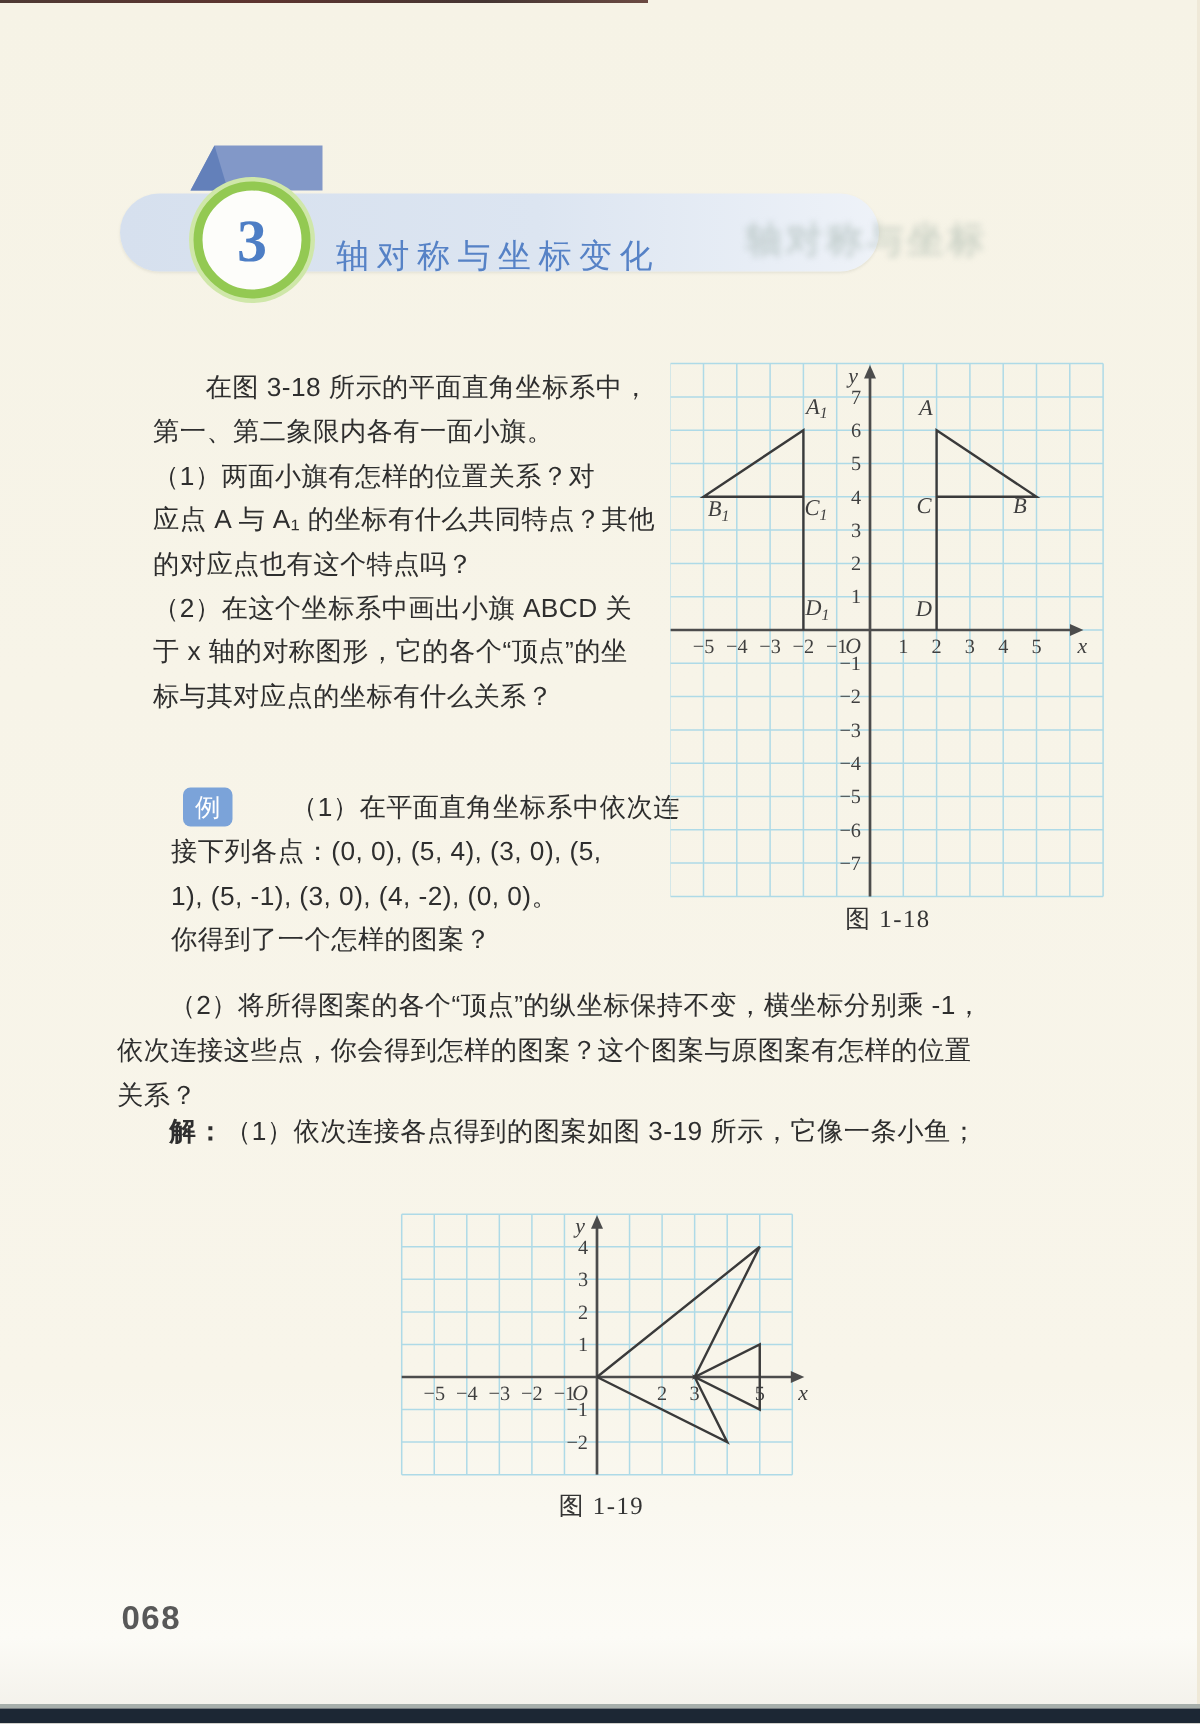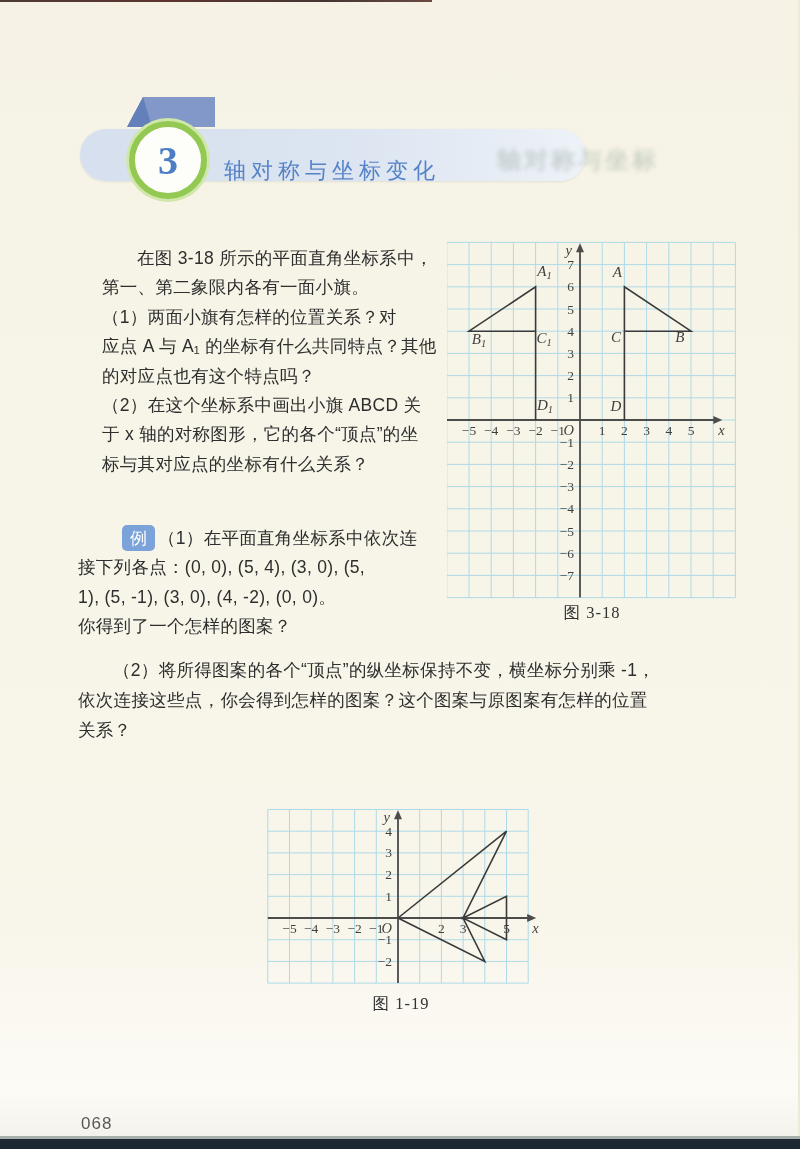--- a/index.html
+++ b/index.html
@@ -24,31 +24,31 @@
     display:flex;align-items:center;justify-content:center;}
   .section-number{font-family:"Liberation Serif",serif;font-size:40px;font-weight:bold;color:#4d7ec5;}
   .page-title{position:absolute;left:224px;top:156px;font-size:22px;font-weight:normal;
     color:#5682c6;letter-spacing:5px;}
   .ghost-text{position:absolute;left:497px;top:144px;font-size:24px;letter-spacing:3px;
     color:rgba(140,160,150,.38);filter:blur(2px);font-weight:bold;}
 
   
   .txt{position:absolute;font-size:17.5px;line-height:29.4px;letter-spacing:.3px;white-space:nowrap;}
   .indent{text-indent:35px;}
-  .ex-indent{text-indent:80px;}
+  .ex-indent{text-indent:80px;margin-left:36px;}
   .example-badge{position:absolute;left:122px;top:525px;width:33px;height:26px;border-radius:5px;
     background:#7ba3d9;color:#ffffff;font-size:17px;display:flex;align-items:center;justify-content:center;}
   .solution b{letter-spacing:1px;}
 
   
   .figure{position:absolute;}
   .figure svg{display:block;}
   .fig-caption{position:absolute;text-align:center;font-family:"Liberation Serif",serif;
     font-size:16.5px;color:#333;letter-spacing:1px;}
-  .page-number{position:absolute;left:81px;top:1114px;font-size:17px;color:#585858;letter-spacing:1px;}
+  .page-number{position:absolute;left:81px;top:1066px;font-size:22px;color:#585858;letter-spacing:1px;font-weight:bold;}
 </style>
 </head>
 <body>
 
 <div class="page">
 
   <div class="top-line"></div>
   <div class="right-edge"></div>
 
   <svg class="flag-deco" width="110" height="45">
@@ -68,20 +68,23 @@
 
   <div class="example-badge">例</div>
   <div class="txt ex-indent" style="left:78px;top:524px;width:380px;">
     <span>（1）在平面直角坐标系中依次连<br>接下列各点：(0, 0), (5, 4), (3, 0), (5,<br>1), (5, -1), (3, 0), (4, -2), (0, 0)。<br>你得到了一个怎样的图案？</span>
   </div>
 
   <div class="txt indent" style="left:78px;top:645px;width:660px;line-height:30px;margin-top:10px;">
     <span>（2）将所得图案的各个“顶点”的纵坐标保持不变，横坐标分别乘 -1，<br>依次连接这些点，你会得到怎样的图案？这个图案与原图案有怎样的位置<br>关系？</span>
   </div>
 
+  <div class="txt indent solution" style="left:78px;top:740px;width:660px;">
+    <b>解：</b><span>（1）依次连接各点得到的图案如图 3-19 所示，它像一条小鱼；</span>
+  </div>
 
   <div class="figure" style="left:447px;top:239px;">
     <svg width="290" height="362">
         <line x1="-0.19999999999998863" y1="3.4000000000000057" x2="-0.19999999999998863" y2="358.6" stroke="#aedae7" stroke-width="1"></line>
         <line x1="22" y1="3.4000000000000057" x2="22" y2="358.6" stroke="#aedae7" stroke-width="1"></line>
         <line x1="44.2" y1="3.4000000000000057" x2="44.2" y2="358.6" stroke="#aedae7" stroke-width="1"></line>
         <line x1="66.4" y1="3.4000000000000057" x2="66.4" y2="358.6" stroke="#aedae7" stroke-width="1"></line>
         <line x1="88.6" y1="3.4000000000000057" x2="88.6" y2="358.6" stroke="#aedae7" stroke-width="1"></line>
         <line x1="110.8" y1="3.4000000000000057" x2="110.8" y2="358.6" stroke="#aedae7" stroke-width="1"></line>
         <line x1="133" y1="3.4000000000000057" x2="133" y2="358.6" stroke="#aedae7" stroke-width="1"></line>
@@ -145,21 +148,21 @@
         <text x="170.296" y="37.81" text-anchor="middle" fill="#3f3f3f" font-family="&quot;Liberation Serif&quot;, serif" font-size="15" font-style="italic">A</text>
         <text x="97.47999999999999" y="36.70000000000002" text-anchor="middle" fill="#3f3f3f" font-family="&quot;Liberation Serif&quot;, serif" font-size="15" font-style="italic">A<tspan dy="3" font-size="10.5">1</tspan></text>
         <text x="232.89999999999998" y="103.3" text-anchor="middle" fill="#3f3f3f" font-family="&quot;Liberation Serif&quot;, serif" font-size="15" font-style="italic">B</text>
         <text x="31.99000000000001" y="105.07600000000001" text-anchor="middle" fill="#3f3f3f" font-family="&quot;Liberation Serif&quot;, serif" font-size="15" font-style="italic">B<tspan dy="3" font-size="10.5">1</tspan></text>
         <text x="168.964" y="103.3" text-anchor="middle" fill="#3f3f3f" font-family="&quot;Liberation Serif&quot;, serif" font-size="15" font-style="italic">C</text>
         <text x="97.036" y="104.41" text-anchor="middle" fill="#3f3f3f" font-family="&quot;Liberation Serif&quot;, serif" font-size="15" font-style="italic">C<tspan dy="3" font-size="10.5">1</tspan></text>
         <text x="168.964" y="171.676" text-anchor="middle" fill="#3f3f3f" font-family="&quot;Liberation Serif&quot;, serif" font-size="15" font-style="italic">D</text>
         <text x="97.924" y="171.01" text-anchor="middle" fill="#3f3f3f" font-family="&quot;Liberation Serif&quot;, serif" font-size="15" font-style="italic">D<tspan dy="3" font-size="10.5">1</tspan></text>
       </svg>
   </div>
-  <div class="fig-caption" style="left:447px;top:602px;width:290px;">图 3-18</div>
+  <div class="fig-caption" style="left:447px;top:602px;width:290px;">图 1-18</div>
 
   <div class="figure" style="left:257px;top:806px;">
     <svg width="288" height="180">
         <line x1="10.800000000000011" y1="3.5" x2="10.800000000000011" y2="177.1" stroke="#aedae7" stroke-width="1"></line>
         <line x1="32.5" y1="3.5" x2="32.5" y2="177.1" stroke="#aedae7" stroke-width="1"></line>
         <line x1="54.2" y1="3.5" x2="54.2" y2="177.1" stroke="#aedae7" stroke-width="1"></line>
         <line x1="75.9" y1="3.5" x2="75.9" y2="177.1" stroke="#aedae7" stroke-width="1"></line>
         <line x1="97.6" y1="3.5" x2="97.6" y2="177.1" stroke="#aedae7" stroke-width="1"></line>
         <line x1="119.3" y1="3.5" x2="119.3" y2="177.1" stroke="#aedae7" stroke-width="1"></line>
         <line x1="141" y1="3.5" x2="141" y2="177.1" stroke="#aedae7" stroke-width="1"></line>

